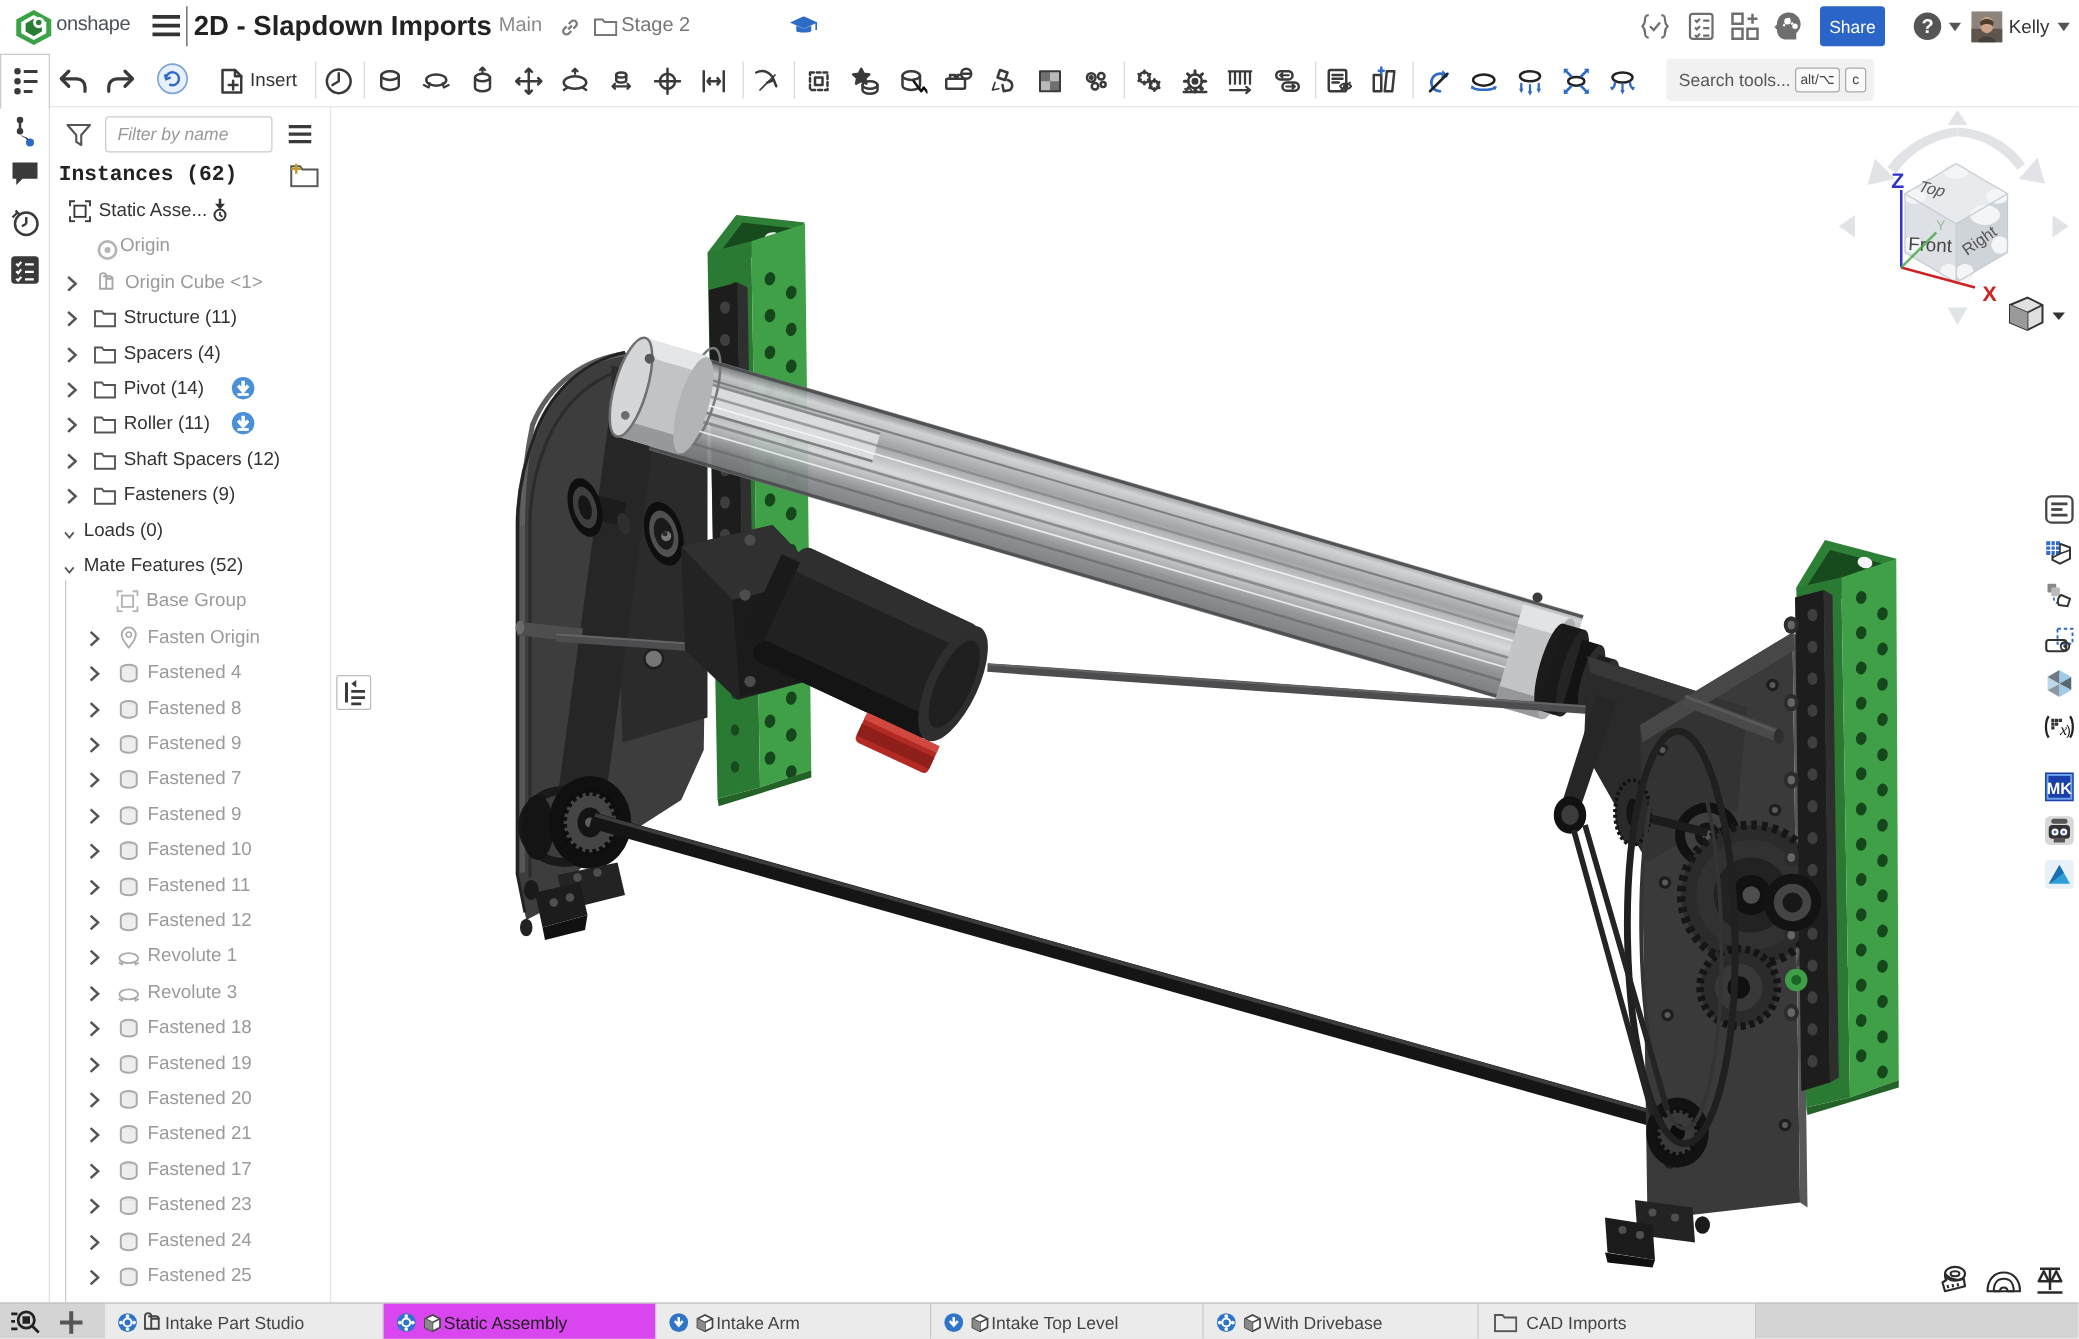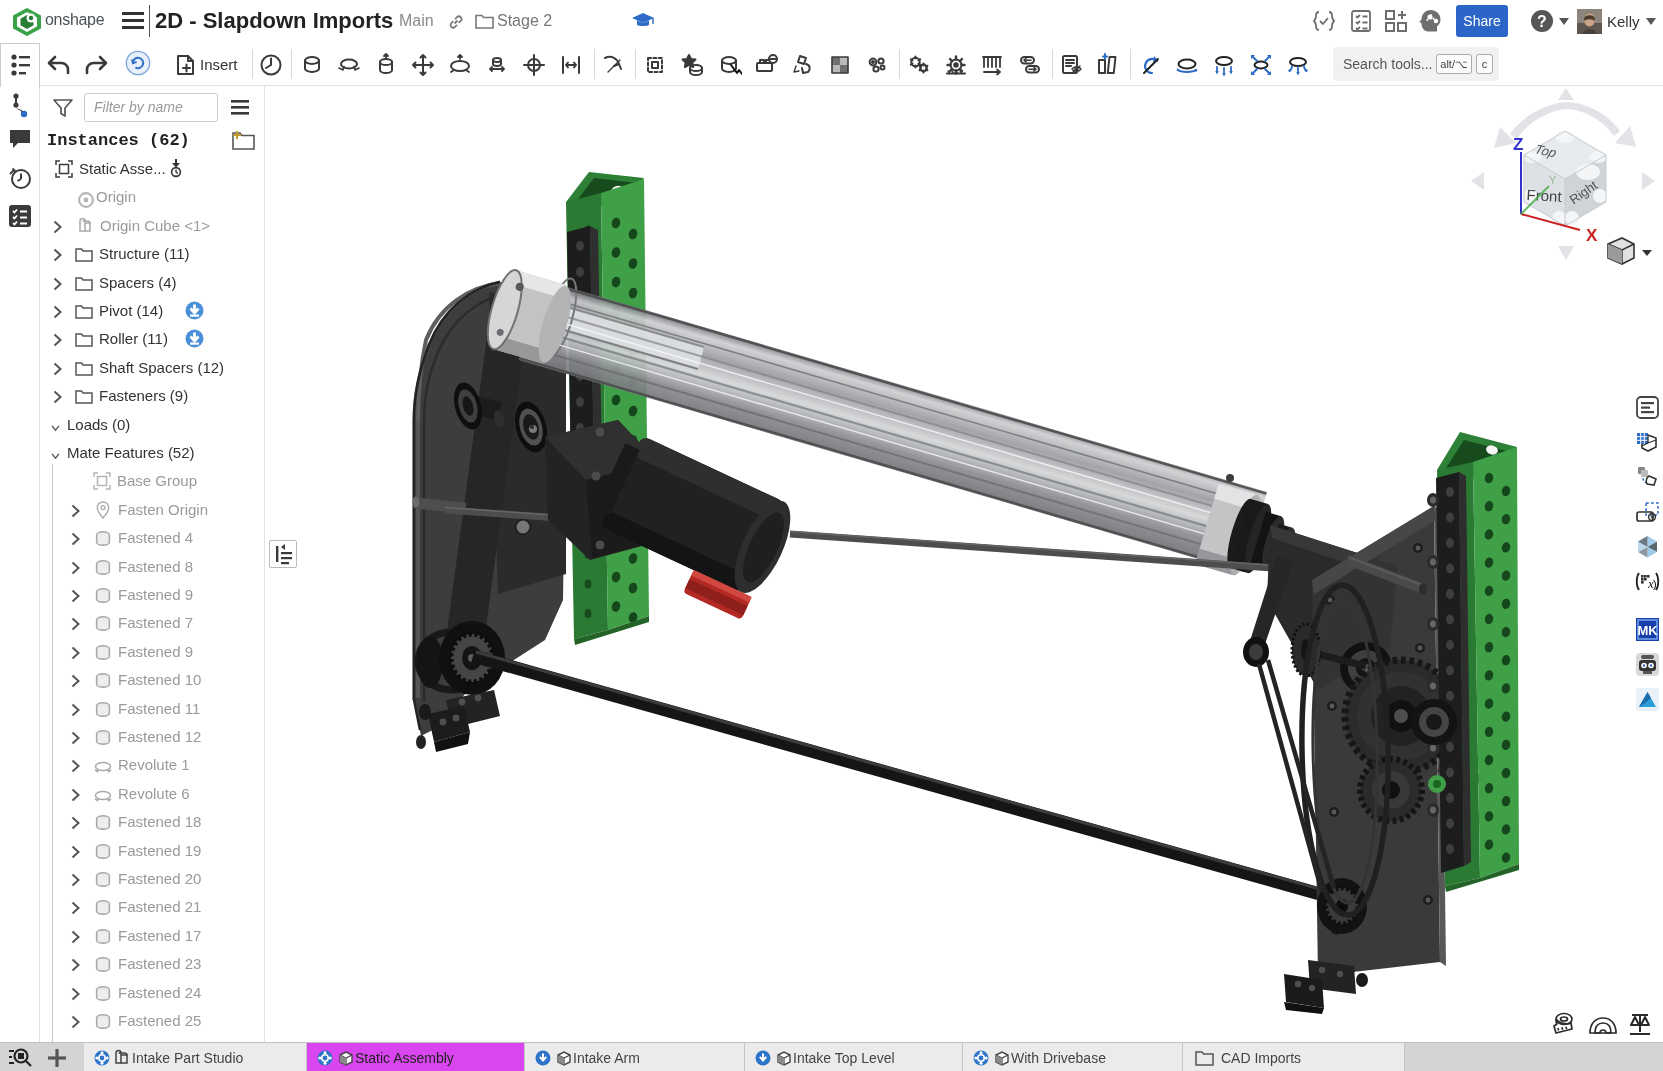--- a/index.html
+++ b/index.html
@@ -710,21 +710,21 @@
     <div class="trow" style="top:695px">
         <svg class="car" style="left:30px" width="9" height="14" viewBox="0 0 9 14">
           <path d="M1.5 1.5 L7.5 7 L1.5 12.5" fill="none" stroke="#555" stroke-width="2"></path>
         </svg>
         <svg class="tico" style="left:53px;top:6px" width="18" height="15" viewBox="0 0 18 15">
           <g fill="none" stroke="#a9a9a9" stroke-width="1.5">
             <ellipse cx="9" cy="7" rx="7.5" ry="4"></ellipse>
             <path d="M1 10.5 l2.5 1.5 .8-2.5 M17 10.5 l-2.5 1.5 -.8-2.5"></path>
           </g>
         </svg>
-        <span class="lbl gray" style="left:77px">Revolute 6</span>
+        <span class="lbl gray" style="left:77px">Revolute 3</span>
       </div>
     <div class="trow" style="top:723px">
         <svg class="car" style="left:30px" width="9" height="14" viewBox="0 0 9 14">
           <path d="M1.5 1.5 L7.5 7 L1.5 12.5" fill="none" stroke="#555" stroke-width="2"></path>
         </svg>
         <svg class="tico" style="left:53px;top:5px" width="17" height="17" viewBox="0 0 17 17">
           <g fill="none" stroke="#a9a9a9" stroke-width="1.5">
             <ellipse cx="8.5" cy="4.5" rx="6" ry="2.8" fill="#e8e8e8"></ellipse>
             <path d="M2.5 4.5 v7 a6 2.8 0 0 0 12 0 v-7" fill="#eee"></path>
           </g>

